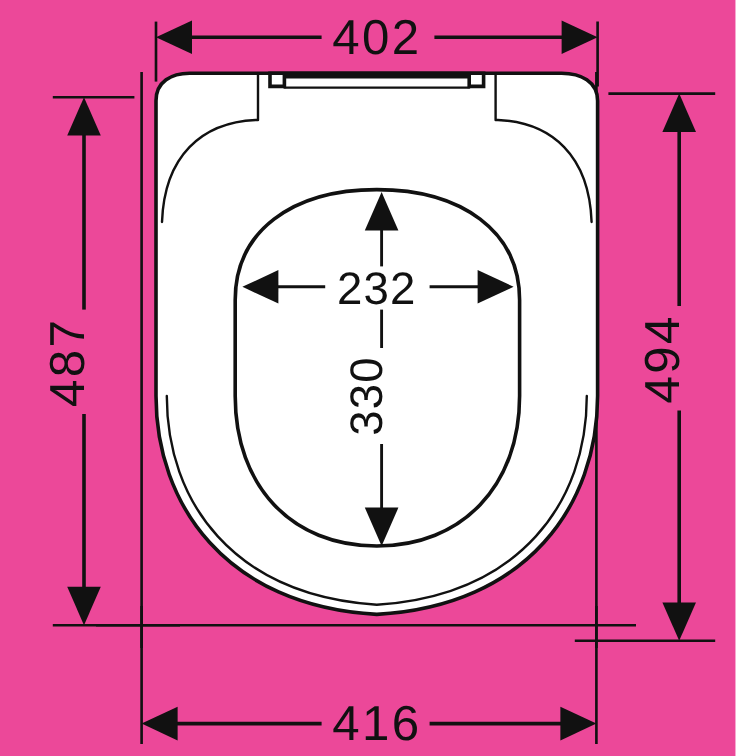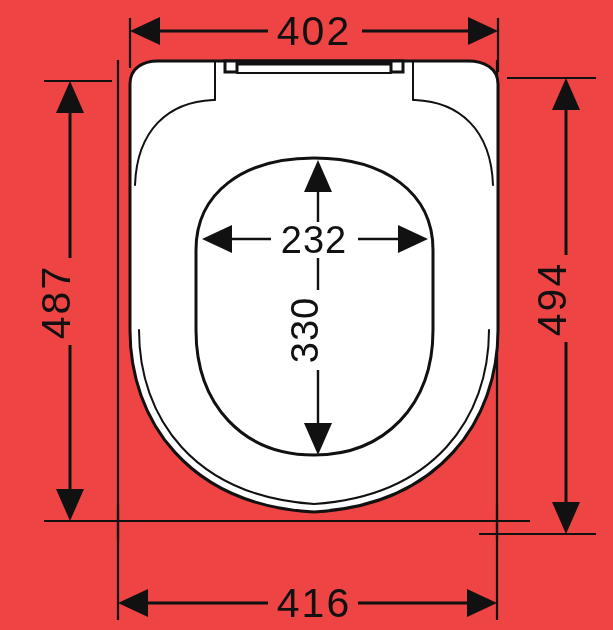--- a/index.html
+++ b/index.html
@@ -10,21 +10,21 @@
   body {
     width: 613px;
     height: 630px;
     font-family: "Liberation Sans", sans-serif;
     overflow: hidden;
   }
   #drawing-root {
     position: relative;
     width: 613px;
     height: 630px;
-    background: #ef4444;
+    background: #ec4899;
   }
   svg#technical-drawing {
     display: block;
     width: 613px;
     height: 630px;
   }
   .part-outline {
     fill: #ffffff;
     stroke: #111111;
     stroke-width: 3;

